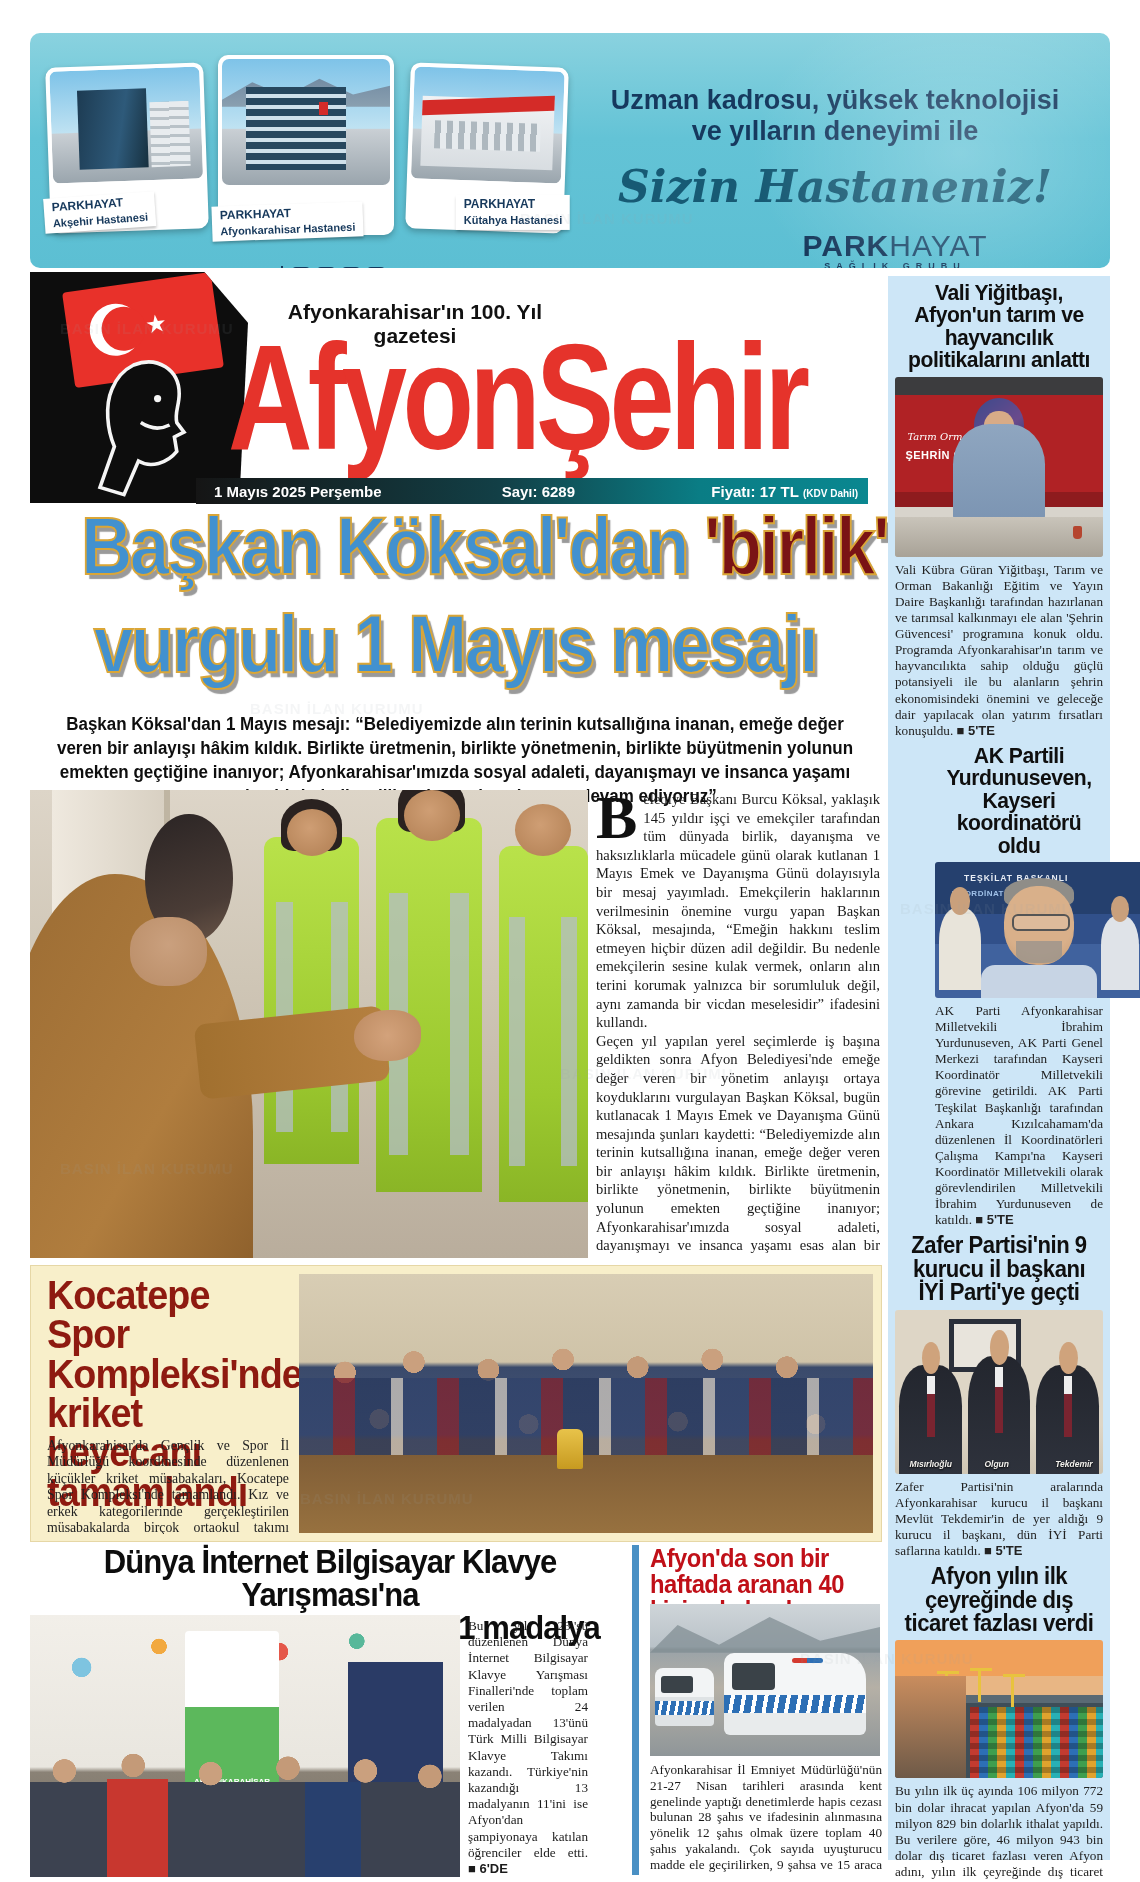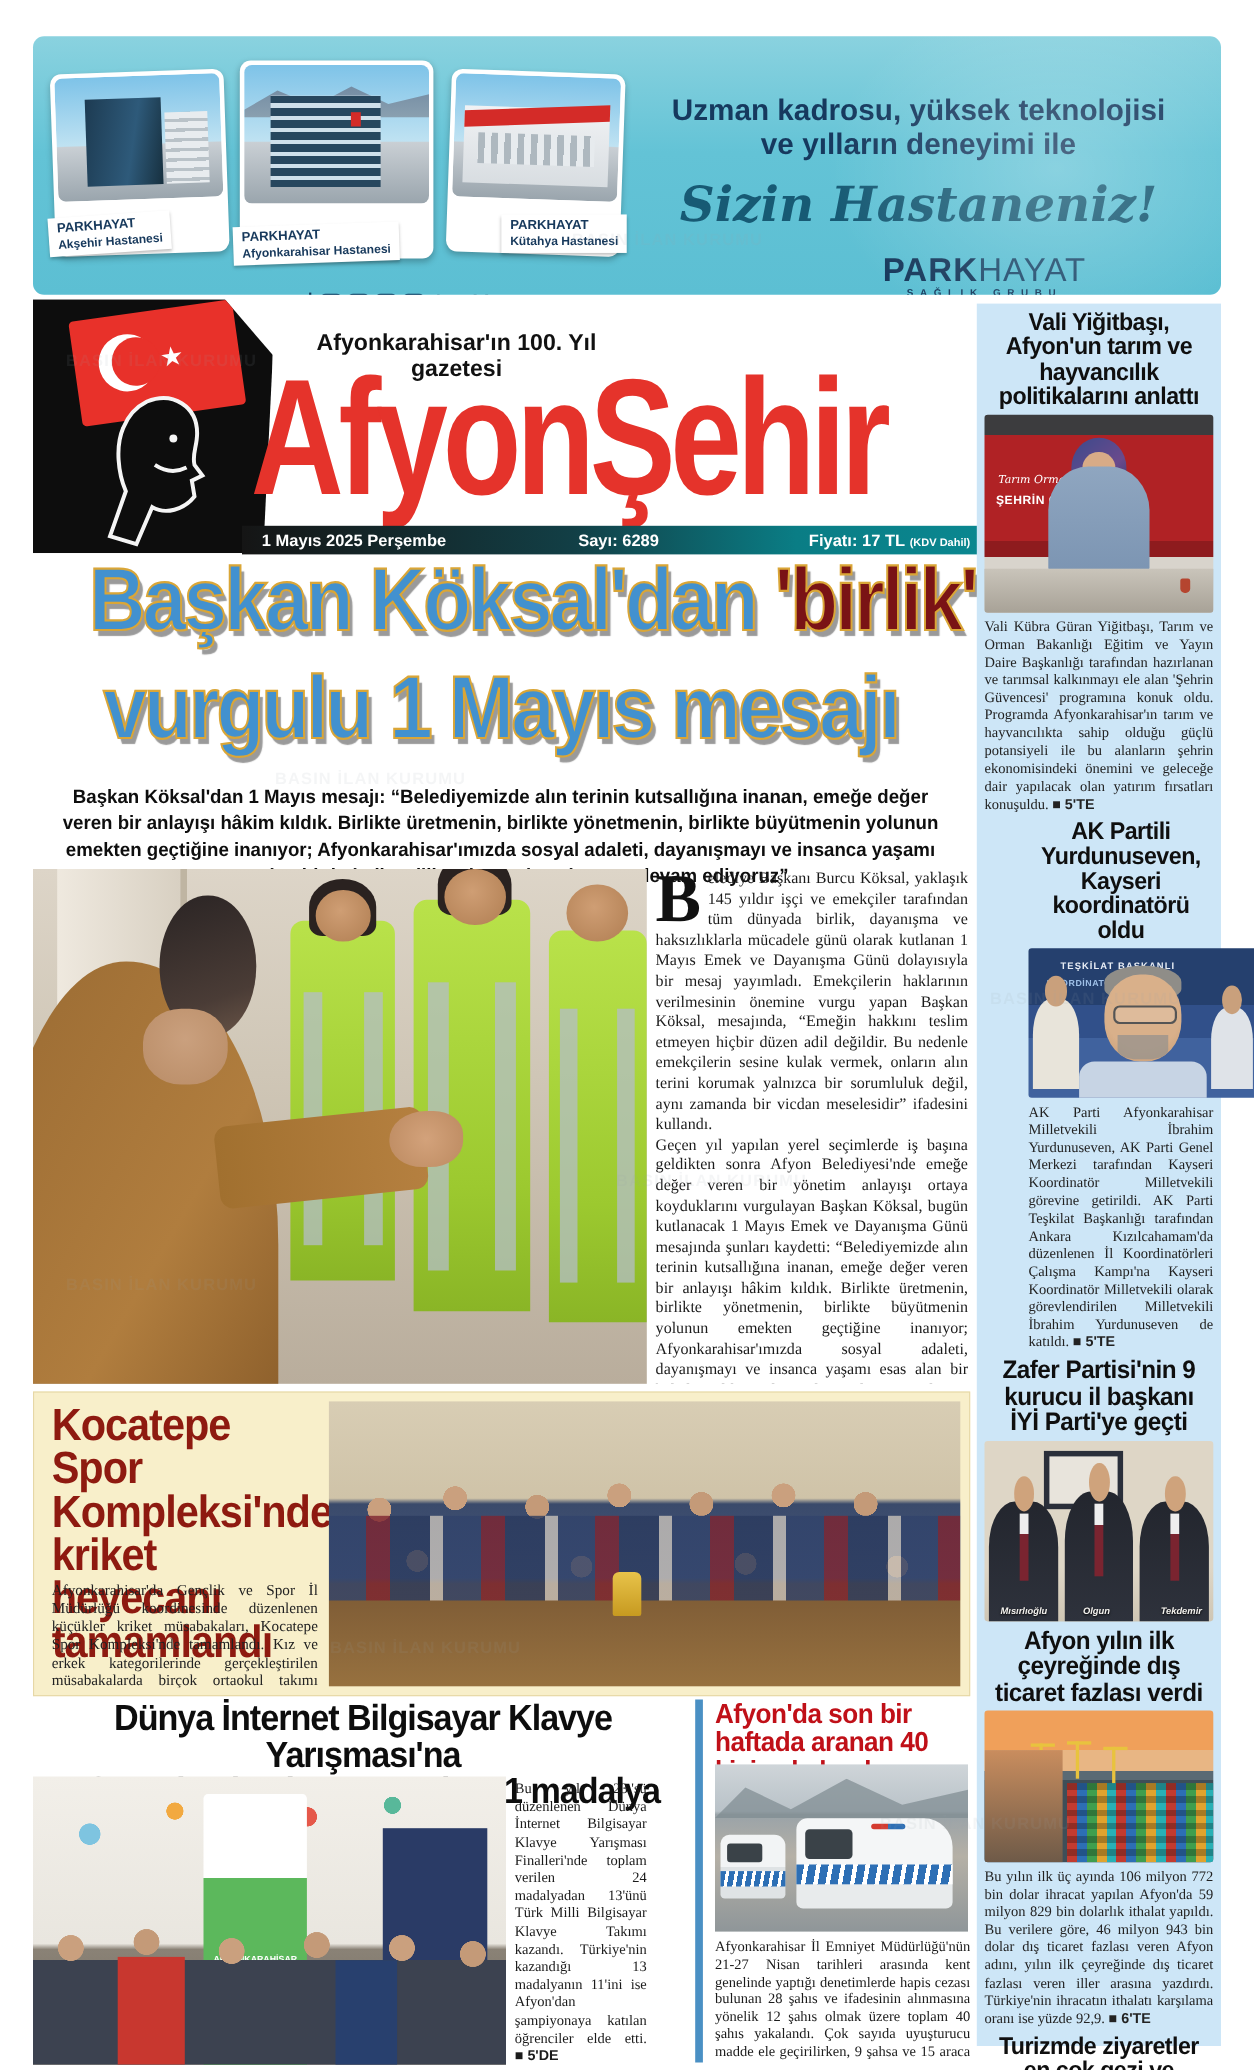--- a/index.html
+++ b/index.html
@@ -45,21 +45,21 @@
   .flag{position:absolute;left:38px;top:10px;width:150px;height:96px;background:#e8312a;transform:rotate(-8deg);border-radius:4px;}
   .flag .cres{position:absolute;left:22px;top:18px;width:52px;height:52px;border-radius:50%;background:#fff;}
   .flag .cres:after{content:"";position:absolute;left:12px;top:4px;width:44px;height:44px;border-radius:50%;background:#e8312a;}
   .flag .star{position:absolute;left:78px;top:30px;color:#fff;font-size:24px;}
   .ata{position:absolute;left:58px;top:78px;width:120px;height:150px;}
   .masttag{left:250px;top:300px;width:330px;text-align:center;font-size:21px;font-weight:bold;color:#111;}
   .motto{left:520px;top:288px;width:230px;text-align:center;font-family:"DejaVu Serif",serif;
          font-style:italic;font-weight:bold;font-size:25px;color:#111;}
   .masttitle{left:228px;top:328px;width:655px;height:150px;color:#e5332b;font-weight:bold;
              font-size:150px;line-height:138px;letter-spacing:-6px;transform:scaleX(.78);transform-origin:left center;white-space:nowrap;}
-  .datebar{left:220px;top:478px;width:672px;height:26px;background:linear-gradient(90deg,#151515 0%,#123f46 45%,#0a7d85 75%,#0a8790 100%);
+  .datebar{left:196px;top:478px;width:672px;height:26px;background:linear-gradient(90deg,#151515 0%,#123f46 45%,#0a7d85 75%,#0a8790 100%);
            color:#fff;font-weight:bold;font-size:15px;display:flex;align-items:center;}
   .datebar .d1{margin-left:18px;} .datebar .d2{margin-left:120px;} .datebar .d3{margin-left:auto;margin-right:10px;}
   .datebar small{font-size:10px;font-weight:bold;}
   
   .bigline{left:30px;width:850px;text-align:center;font-weight:bold;white-space:nowrap;
            font-size:81px;letter-spacing:-3px;color:#4291cf;transform:scaleX(.88);transform-origin:center;
            -webkit-text-stroke:2px #daa637;
            text-shadow:4px 5px 1px rgba(30,30,30,.45);}
   .hl-maroon{color:#7a1315;}
   .standfirst{left:30px;top:712px;width:850px;text-align:center;font-size:17.5px;font-weight:bold;
@@ -321,21 +321,21 @@
     <div>Dünya İnternet Bilgisayar Klavye Yarışması'na</div>
     <div>Afyon'dan katılan yarışçılar 11 madalya kazandı</div>
   </div>
   <div class="abs klavye-photo">
     <div class="kl-banner">AFYONKARAHİSAR</div>
     <div class="kl-board"></div>
     <div class="kl-row"></div>
   </div>
   <div class="abs klavye-body serif">
     <span>Bu yıl 23.'sü düzenlenen Dünya İnternet Bilgisayar Klavye Yarışması Finalleri'nde toplam verilen 24 madalyadan 13'ünü Türk Milli Bilgisayar Klavye Takımı kazandı. Türkiye'nin kazandığı 13 madalyanın 11'ini ise Afyon'dan şampiyonaya katılan öğrenciler elde etti.</span>
-    <span class="pageref">■ 5'DE</span>
+    <span class="pageref">■ 6'DE</span>
   </div>
 
   <div class="abs vdivider"></div>
 
   <div class="abs police-title">Afyon'da son bir haftada aranan 40 kişi yakalandı</div>
   <div class="abs police-photo">
     <div class="pol-mtn"></div>
     <div class="pol-car2"></div>
     <div class="pol-van">
       <div class="pol-light"></div>
@@ -390,20 +390,24 @@
         <div class="sb-title" style="font-size:23px;">Zafer Partisi'nin 9 kurucu il başkanı İYİ Parti'ye geçti</div>
         <div class="sb-photo ph-zafer">
           <div class="frame"></div>
           <div class="suit" style="left:2%;width:30%;"></div>
           <div class="suit" style="left:35%;width:30%;height:72%;"></div>
           <div class="suit" style="right:2%;width:30%;"></div>
           <div class="cap" style="left:7%;">Mısırlıoğlu</div>
           <div class="cap" style="left:43%;">Olgun</div>
           <div class="cap" style="right:5%;">Tekdemir</div>
         </div>
+        <div class="sb-body serif">
+          <span>Zafer Partisi'nin aralarında Afyonkarahisar kurucu il başkanı Mevlüt Tekdemir'in de yer aldığı 9 kurucu il başkanı, dün İYİ Parti saflarına katıldı.</span>
+          <span class="pageref">■ 5'TE</span>
+        </div>
       </div>
 
       <div style="margin-top:6px;">
         <div class="sb-title" style="font-size:23px;">Afyon yılın ilk çeyreğinde dış ticaret fazlası verdi</div>
         <div class="sb-photo ph-port">
           <div class="crane" style="left:24%;top:22%;"></div>
           <div class="crane" style="left:40%;top:20%;"></div>
           <div class="crane" style="left:56%;top:24%;"></div>
           <div class="water"></div>
           <div class="boxes"></div>

